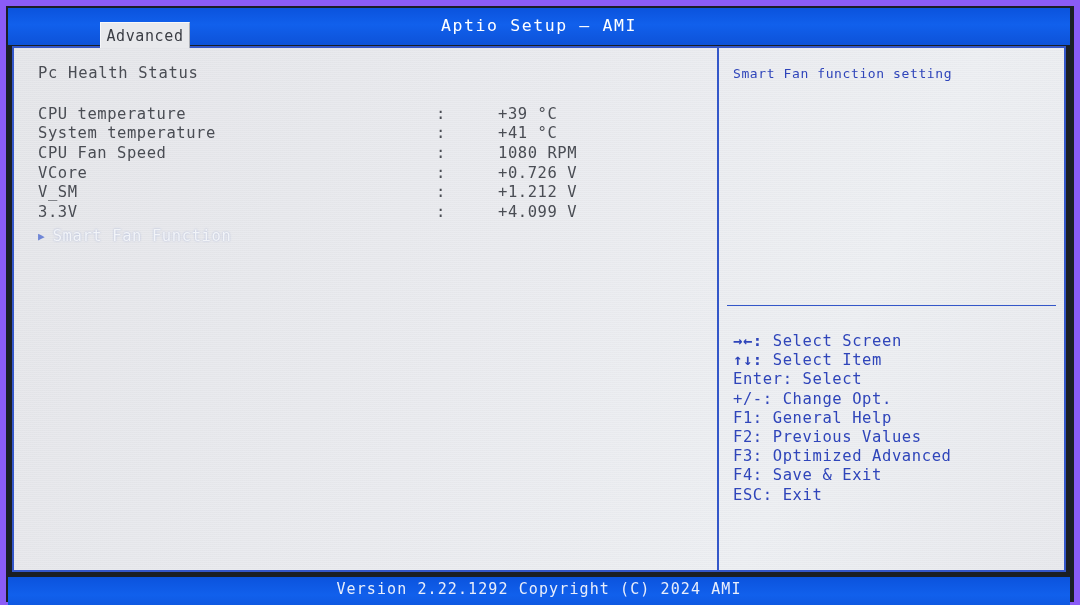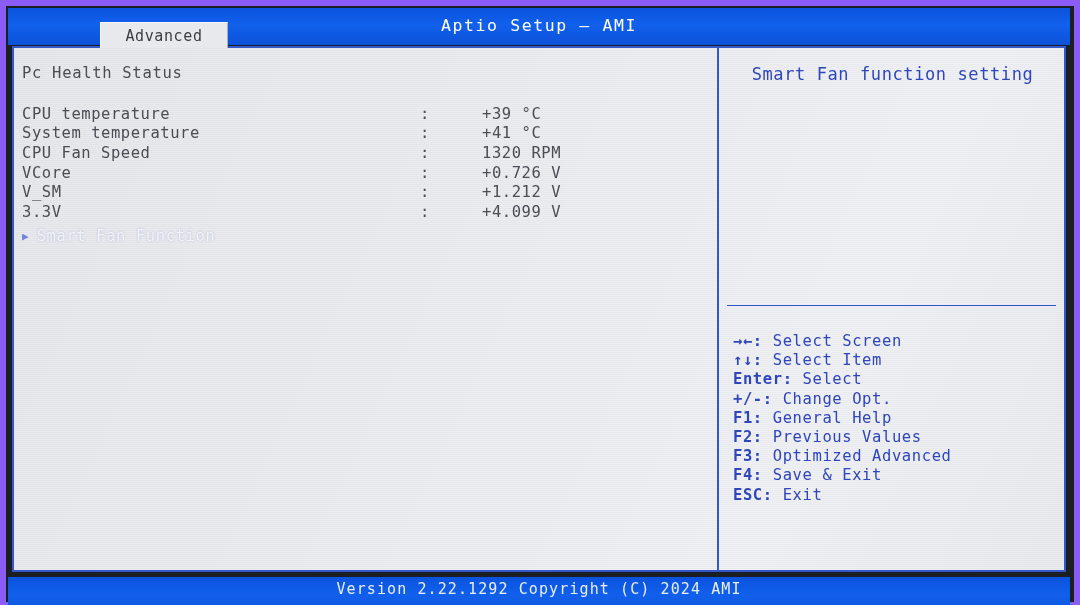--- a/index.html
+++ b/index.html
@@ -36,21 +36,21 @@
     text-align: center;
     color: #ffffff;
     font-size: 16.5px;
     letter-spacing: 1.6px;
     white-space: pre;
   }
   
   #tabstrip {
     position: absolute;
     left: 100px; top: 22px;
-    width: 128px; height: 26px;
+    width: 90px; height: 26px;
     z-index: 6;
   }
   #tab-advanced {
     width: 100%; height: 100%;
     background: #e8e9ec;
     border-top: 1px solid #f7f8fa;
     border-left: 1px solid #f7f8fa;
     border-right: 1px solid #a9adb6;
     color: #3a3d44;
     font-size: 15px;
@@ -73,21 +73,21 @@
     inset: 0;
     background:
       repeating-linear-gradient(0deg, rgba(255,255,255,0.10) 0px, rgba(255,255,255,0.10) 1px, rgba(0,0,0,0.012) 1px, rgba(0,0,0,0.012) 2px),
       linear-gradient(115deg, #e4e5e9 0%, #e9eaee 45%, #eceef2 75%, #e7e8ec 100%);
   }
   
   #left-pane {
     position: absolute;
     left: 0; top: 0;
     width: 703px; height: 100%;
-    padding: 16px 0 0 8px;
+    padding: 16px 0 0 24px;
   }
   .section-title {
     color: #4a4d54;
     font-size: 15.5px;
     letter-spacing: 0.7px;
     margin-bottom: 22px;
     white-space: pre;
   }
   .field-row {
     position: relative;
@@ -154,25 +154,24 @@
   #right-pane {
     position: absolute;
     left: 705px; top: 0;
     right: 0; height: 100%;
   }
   #help-text {
     position: absolute;
     left: 14px; top: 16px;
     right: 12px;
     color: #2f45ba;
-    font-size: 17px;
+    font-size: 13px;
     letter-spacing: 0.6px;
     line-height: 20px;
     white-space: pre-wrap;
-    text-align: center;
   }
   #hdivider {
     position: absolute;
     left: 8px; right: 8px;
     top: 257px;
     height: 1px;
     background: #3457c9;
   }
   #key-legend {
     position: absolute;
@@ -185,21 +184,21 @@
     height: 19.2px;
     color: #2f45ba;
     font-size: 15.5px;
     letter-spacing: 0.6px;
     white-space: pre;
   }
   .legend-key {
     white-space: pre;
     font-weight: 700;
   }
-  .legend-key.plain { font-weight: 700; }
+  .legend-key.plain { font-weight: 400; }
   .legend-desc { white-space: pre; margin-top: 18px; }
   
   #footer {
     position: absolute;
     left: 8px; top: 577px;
     width: 1062px; height: 40px;
     background: linear-gradient(180deg, #0b53dd 0%, #1160ec 45%, #0c50d4 100%);
     overflow: hidden;
   }
   #footer-text {
@@ -240,21 +239,21 @@
 
         <div class="field-row">
           <span class="field-label">System temperature</span>
           <span class="field-sep">:</span>
           <span class="field-value">+41 °C</span>
         </div>
 
         <div class="field-row">
           <span class="field-label">CPU Fan Speed</span>
           <span class="field-sep">:</span>
-          <span class="field-value">1320 RPM</span>
+          <span class="field-value">1080 RPM</span>
         </div>
 
         <div class="field-row">
           <span class="field-label">VCore</span>
           <span class="field-sep">:</span>
           <span class="field-value">+0.726 V</span>
         </div>
 
         <div class="field-row">
           <span class="field-label">V_SM</span>

